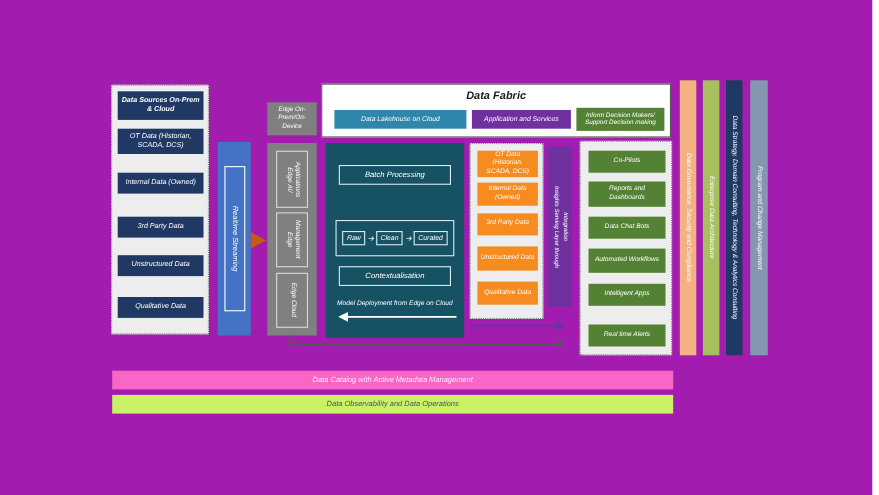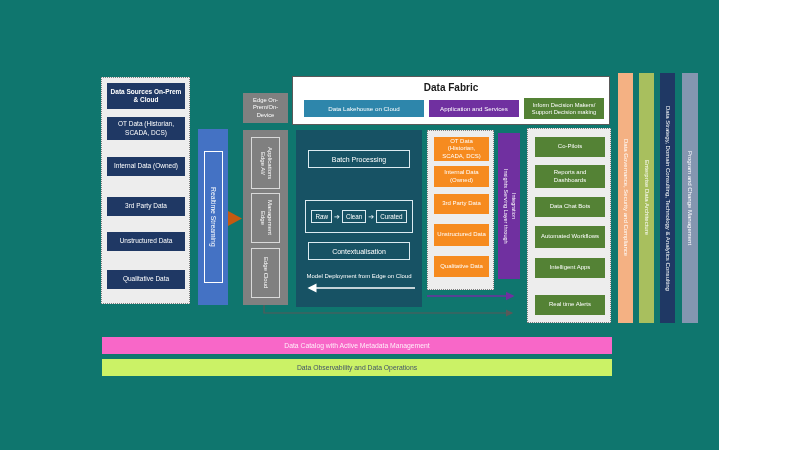--- a/index.html
+++ b/index.html
@@ -1,18 +1,19 @@
 <!DOCTYPE html>
 <html style="--navy: #1F3864; --blue: #4472C4; --gray: #808080; --teal_dark: #175264; --teal: #2E86AB; --purple: #7030A0; --green: #548235; --orange: #F68B1F; --arrow_orange: #C55A11; --salmon: #F4B183; --olive: #A8BF5E; --blue_gray: #8496B0; --pink: #F867C8; --chartreuse: #CBF266;"><head>
 <meta charset="utf-8">
 <style>
   html,body{margin:0;padding:0;background:#fff;}
   #canvas{
-    position:relative;width:719px;height:450px;background:#0f766e;overflow:hidden;
+    position:relative;width:793px;height:450px;background:#a21caf;overflow:hidden;
     font-family:"Liberation Sans", sans-serif;
+    font-style:italic;
   }
   .abs{position:absolute;box-sizing:border-box;}
   .box{display:flex;align-items:center;justify-content:center;text-align:center;}
   .dotted{border:1px dotted #7f7f7f;background:#ededed;}
   .navybox{background:var(--navy,#1F3864);color:#fff;font-size:6.5px;line-height:1.25;padding:1px 3px;}
   .orangebox{background:var(--orange,#F68B1F);color:#fff;font-size:6px;line-height:1.25;padding:1px 3px;}
   .greenbox{background:var(--green,#548235);color:#fff;font-size:6px;line-height:1.25;padding:1px 3px;}
   .vtext{writing-mode:vertical-lr;}
   .pillar{color:#fff;font-size:6px;line-height:1.1;}
   .tealinner{border:1px solid #dcebf1;color:#fff;}

